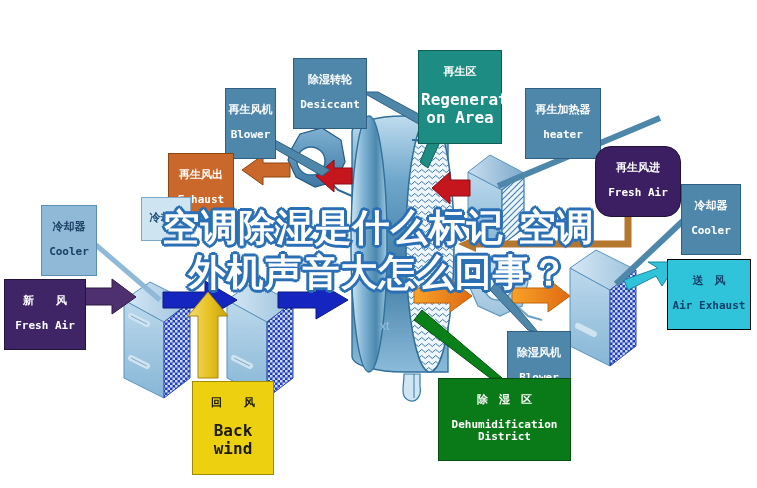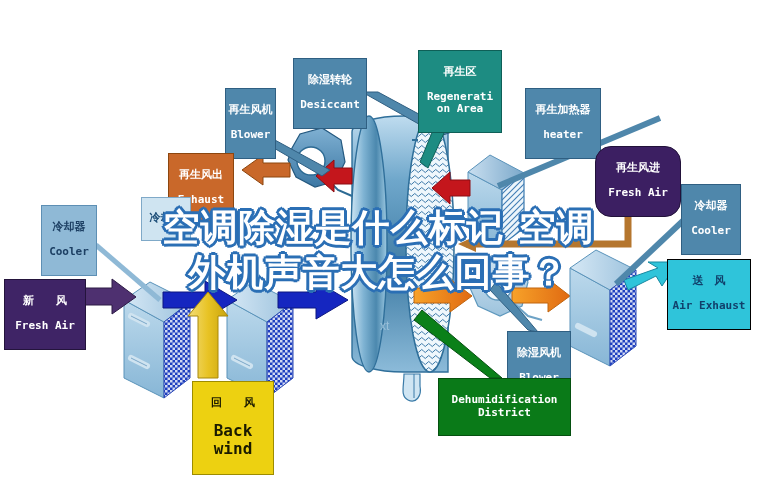--- a/index.html
+++ b/index.html
@@ -288,21 +288,21 @@
     <span class="en" style="font-size:11px;">Fresh Air</span>
   </div>
 
   <div class="lbl st-yellow" style="left:164px;top:381px;width:82px;padding:3px 3px 4px;font-size:11px;margin-left:28px;">
     <span class="cn">回　　风</span>
     <span class="en" style="font-size:16px;">Back wind</span>
   </div>
 
   <div class="lbl st-teal" style="left:418px;top:50px;width:84px;padding:3px 2px 4px;font-size:11px;">
     <span class="cn">再生区</span>
-    <span class="en" style="font-size:11px;">Regenerati
+    <span class="en" style="font-size:16px;">Regenerati
 on Area</span>
   </div>
 
   <div class="lbl st-blue" style="left:525px;top:88px;width:76px;padding:3px 2px 4px;font-size:11px;">
     <span class="cn">再生加热器</span>
     <span class="en" style="font-size:11px;">heater</span>
   </div>
 
   <div class="lbl st-purple2" style="left:595px;top:146px;width:86px;padding:3px 4px 4px;font-size:11px;border-radius:16px;">
     <span class="cn">再生风进</span>
@@ -318,20 +318,21 @@
     <span class="cn">送　风</span>
     <span class="en" style="font-size:11px;">Air Exhaust</span>
   </div>
 
   <div class="lbl st-blue" style="left:507px;top:331px;width:64px;padding:3px 2px 4px;font-size:11px;">
     <span class="cn">除湿风机</span>
     <span class="en" style="font-size:11px;">Blower</span>
   </div>
 
   <div class="lbl st-green" style="left:438px;top:378px;width:133px;padding:3px 3px 4px;font-size:11px;">
+    <span class="cn">除　湿　区</span>
     <span class="en" style="font-size:11px;">Dehumidification
 District</span>
   </div>
 
   <div id="title">
     <span class="l">空调除湿是什么标记 空调</span>
     <span class="l">外机声音大怎么回事？</span>
   </div>
 
 </div>

